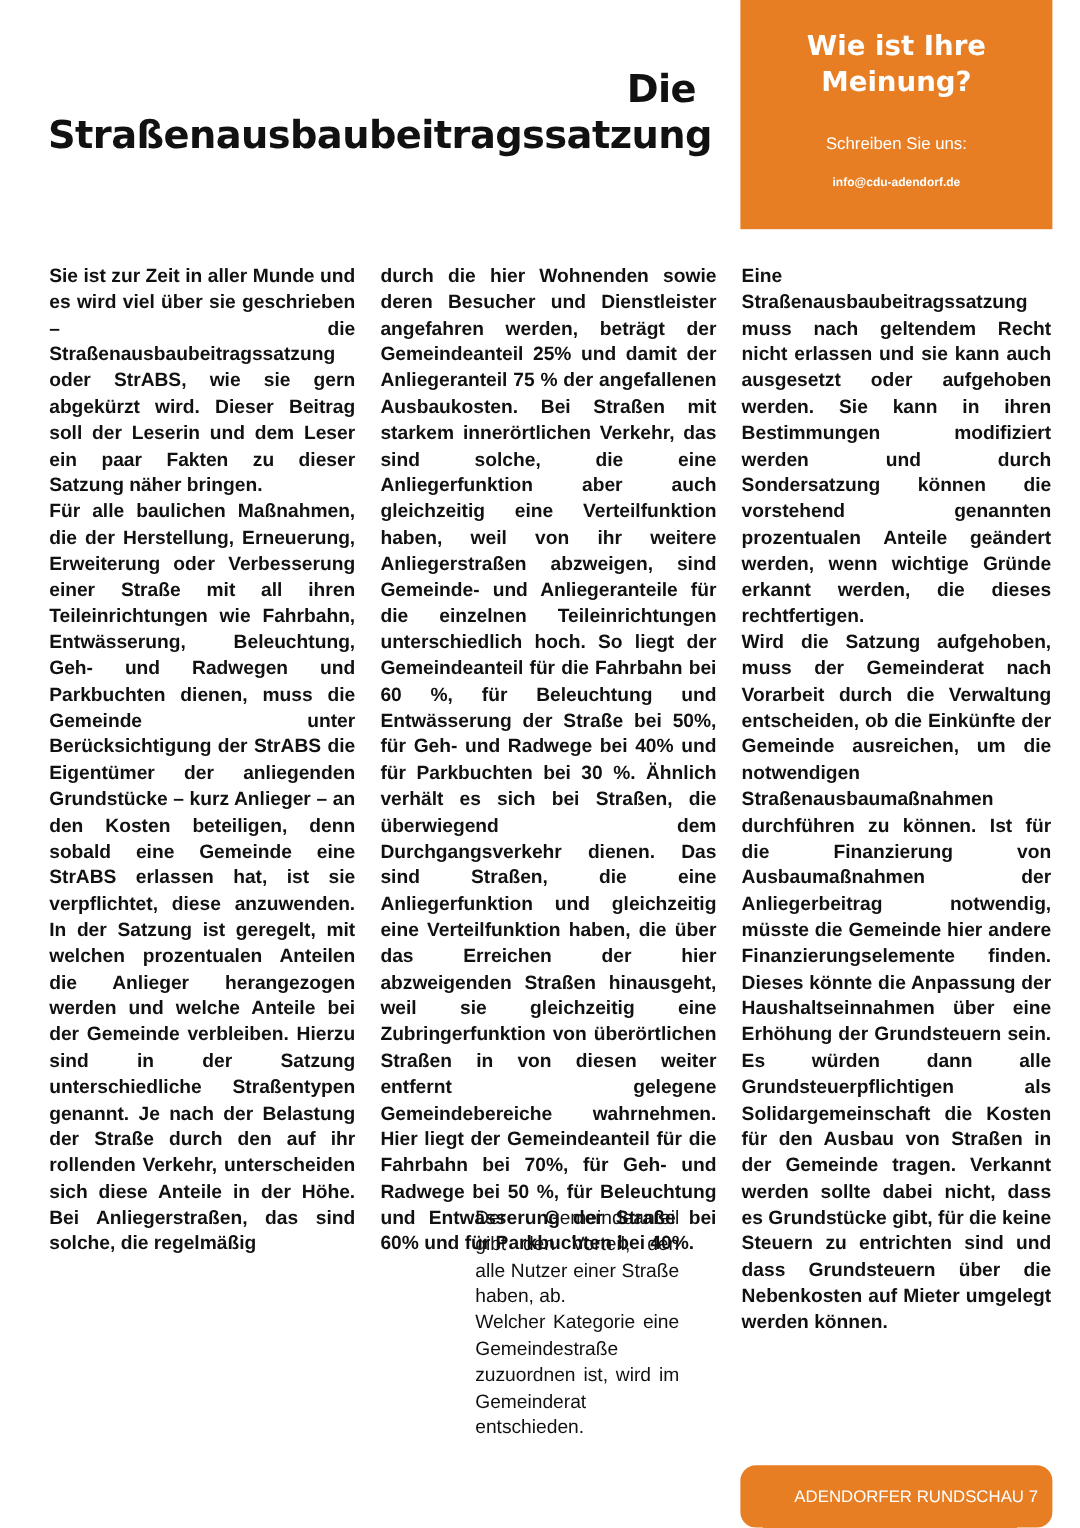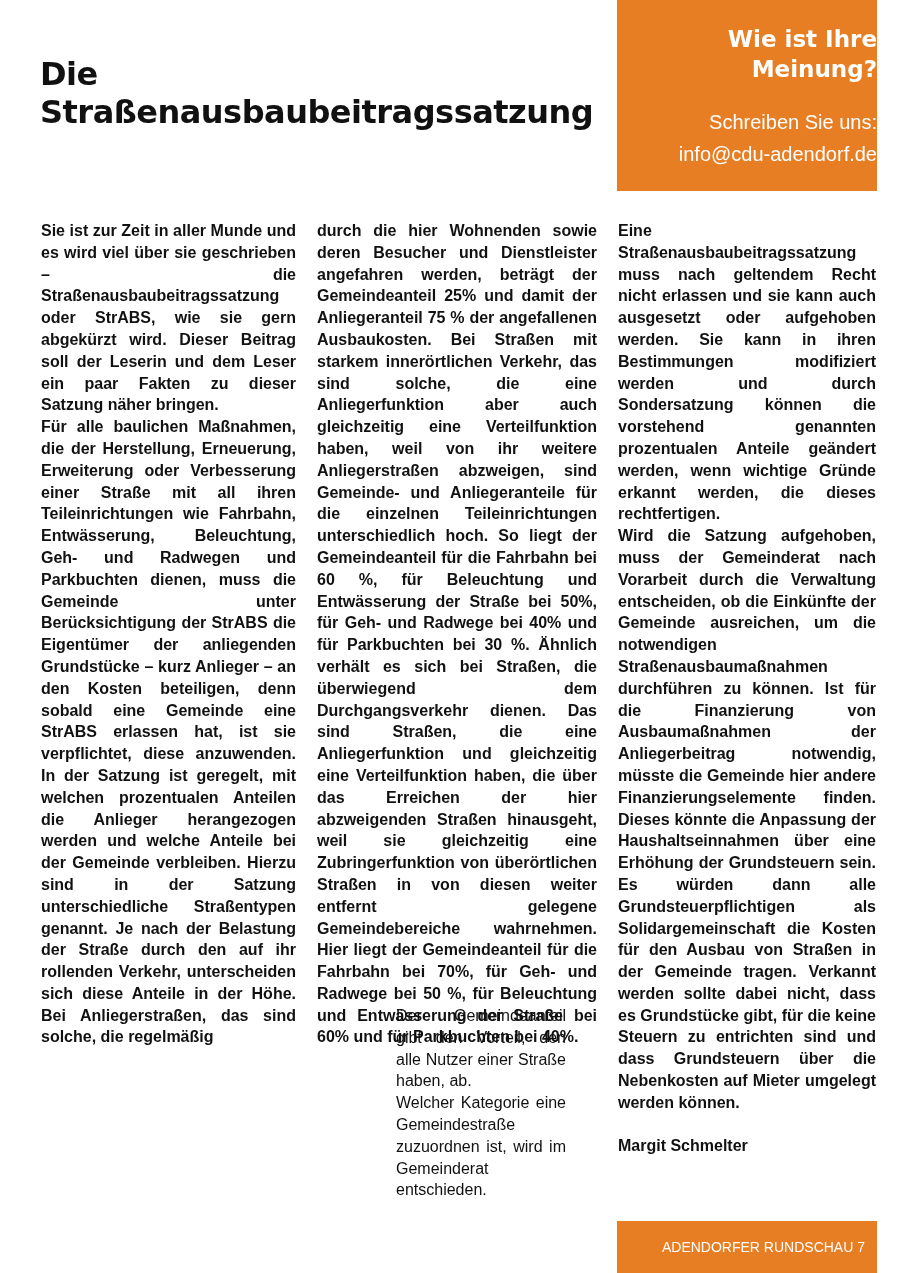--- a/index.html
+++ b/index.html
@@ -1,37 +1,37 @@
 <!DOCTYPE html>
 <html><head>
 <meta charset="utf-8">
 <style>
   html, body { margin:0; padding:0; background:#ffffff; }
   body { width:900px; height:1273px; position:relative; overflow:hidden;
          font-family:"Liberation Sans", "DejaVu Sans", sans-serif; color:#111; }
-  .title { position:absolute; left:40px; top:55px; width:540px; text-align:left;
+  .title { position:absolute; left:40px; top:55px; width:540px; text-align:right;
            font-family:"DejaVu Sans", sans-serif; font-weight:bold; font-size:32px; line-height:38px;
            letter-spacing:-0.5px; color:#111; }
   .title div { white-space:nowrap; }
   .promo { position:absolute; left:617px; top:0; width:260px; height:191px; background:#e87e24;
-           color:#fff; text-align:right; }
+           color:#fff; text-align:center; }
   .promo .ph { font-family:"DejaVu Sans", sans-serif; font-weight:bold; font-size:23px; line-height:30px;
                margin-top:24px; }
-  .promo .ps { font-size:20px; margin-top:27px; }
-  .promo .pe { font-size:20px; margin-top:9px; }
+  .promo .ps { font-size:14px; margin-top:27px; }
+  .promo .pe { font-size:10px; margin-top:20px;font-weight:bold; }
   .col { position:absolute; top:220px; font-size:16px; line-height:21.8px; text-align:justify;font-weight:bold; }
   .col p { margin:0; }
   .c1 { left:41px; width:255px; }
   .c2 { left:317px; width:280px; }
   .c3 { left:618px; width:258px; }
   .c2b { position:absolute; left:396px; top:1005px; width:170px; font-size:16px; line-height:21.8px; text-align:justify; }
   .c2b p { margin:0; }
   .sig { margin-top:21.8px !important; }
   .footer { position:absolute; left:617px; top:1221px; width:260px; height:52px; background:#e87e24;
-            color:#fff; font-size:14px; text-align:right; box-sizing:border-box; padding-right:12px; line-height:52px; }
+            color:#fff; font-size:14px; text-align:right; box-sizing:border-box; padding-right:12px; line-height:52px;border-radius:13px; }
 </style>
 </head>
 <body>
 
 <div class="title">
   <div>Die</div>
   <div>Straßenausbaubeitragssatzung</div>
 </div>
 
 <div class="promo">
@@ -53,18 +53,17 @@
 </div>
 
 <div class="c2b">
   <p>Der Gemeindeanteil gibt den Vorteil, den alle Nutzer einer Straße haben, ab.</p>
   <p>Welcher Kategorie eine Gemeindestraße zuzuordnen ist, wird im Gemeinderat entschieden.</p>
 </div>
 
 <div class="col c3">
   <p>Eine Straßenausbaubeitragssatzung muss nach geltendem Recht nicht erlassen und sie kann auch ausgesetzt oder aufgehoben werden. Sie kann in ihren Bestimmungen modifiziert werden und durch Sondersatzung können die vorstehend genannten prozentualen Anteile geändert werden, wenn wichtige Gründe erkannt werden, die dieses rechtfertigen.</p>
   <p>Wird die Satzung aufgehoben, muss der Gemeinderat nach Vorarbeit durch die Verwaltung entscheiden, ob die Einkünfte der Gemeinde ausreichen, um die notwendigen Straßenausbaumaßnahmen durchführen zu können. Ist für die Finanzierung von Ausbaumaßnahmen der Anliegerbeitrag notwendig, müsste die Gemeinde hier andere Finanzierungselemente finden. Dieses könnte die Anpassung der Haushaltseinnahmen über eine Erhöhung der Grundsteuern sein. Es würden dann alle Grundsteuerpflichtigen als Solidargemeinschaft die Kosten für den Ausbau von Straßen in der Gemeinde tragen. Verkannt werden sollte dabei nicht, dass es Grundstücke gibt, für die keine Steuern zu entrichten sind und dass Grundsteuern über die Nebenkosten auf Mieter umgelegt werden können.</p>
-  <p class="sig">Margit Schmelter</p>
 </div>
 
 <div class="footer">
   <span>ADENDORFER RUNDSCHAU 7</span>
 </div>
 
 </body></html>

